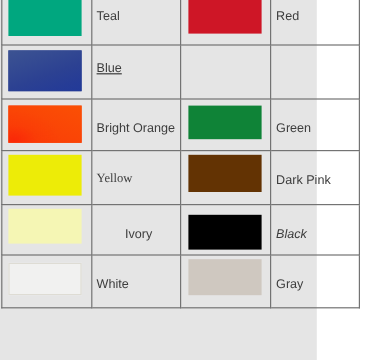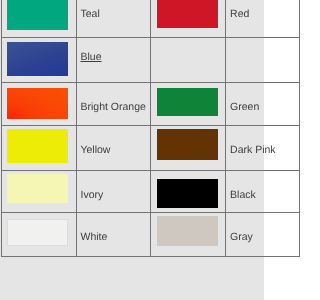--- a/index.html
+++ b/index.html
@@ -49,35 +49,35 @@
           <td class="lbl" style="padding-top: 18.1px;">Bright Orange</td>
           <td class="sw">
             <span class="chip" style="background: rgb(15, 131, 55); margin-top: 4.3px; height: 28.2px;"></span>
           </td>
           <td class="lbl" style="padding-top: 18.1px;">Green</td>
         </tr>
         <tr style="height: 45.1px;">
           <td class="sw">
             <span class="chip" style="background: rgb(237, 236, 7); margin-top: 3.3px; height: 33.8px;"></span>
           </td>
-          <td class="lbl" style="padding-top: 18.6px;">Yellow</td>
+          <td class="lbl" style="padding-top: 18.6px; font-family: Liberation Serif, serif;">Yellow</td>
           <td class="sw">
             <span class="chip" style="background: rgb(99, 51, 3); margin-top: 3.5px; height: 31.1px;"></span>
           </td>
           <td class="lbl" style="padding-top: 18.6px;">Dark Pink</td>
         </tr>
         <tr style="height: 42.2px;">
           <td class="sw">
             <span class="chip" style="background: rgb(245, 246, 180); margin-top: 3.7px; height: 28.9px;"></span>
           </td>
-          <td class="lbl" style="padding-top: 18.6px;">Ivory</td>
+          <td class="lbl" style="padding-top: 18.6px; text-align: center;">Ivory</td>
           <td class="sw">
             <span class="chip" style="background: rgb(0, 0, 0); margin-top: 8.1px; height: 29.5px;"></span>
           </td>
-          <td class="lbl" style="padding-top: 18.6px;">Black</td>
+          <td class="lbl" style="padding-top: 18.6px; font-style: italic;">Black</td>
         </tr>
         <tr style="height: 44.5px;">
           <td class="sw">
             <span class="chip" style="background: rgb(241, 241, 240); margin-top: 5.9px; height: 27.2px; box-shadow: rgb(222, 220, 212) 0px 0px 0px 1px inset;"></span>
           </td>
           <td class="lbl" style="padding-top: 18.4px;">White</td>
           <td class="sw">
             <span class="chip" style="background: rgb(207, 200, 192); margin-top: 3.3px; height: 29.8px;"></span>
           </td>
           <td class="lbl" style="padding-top: 18.4px;">Gray</td>

